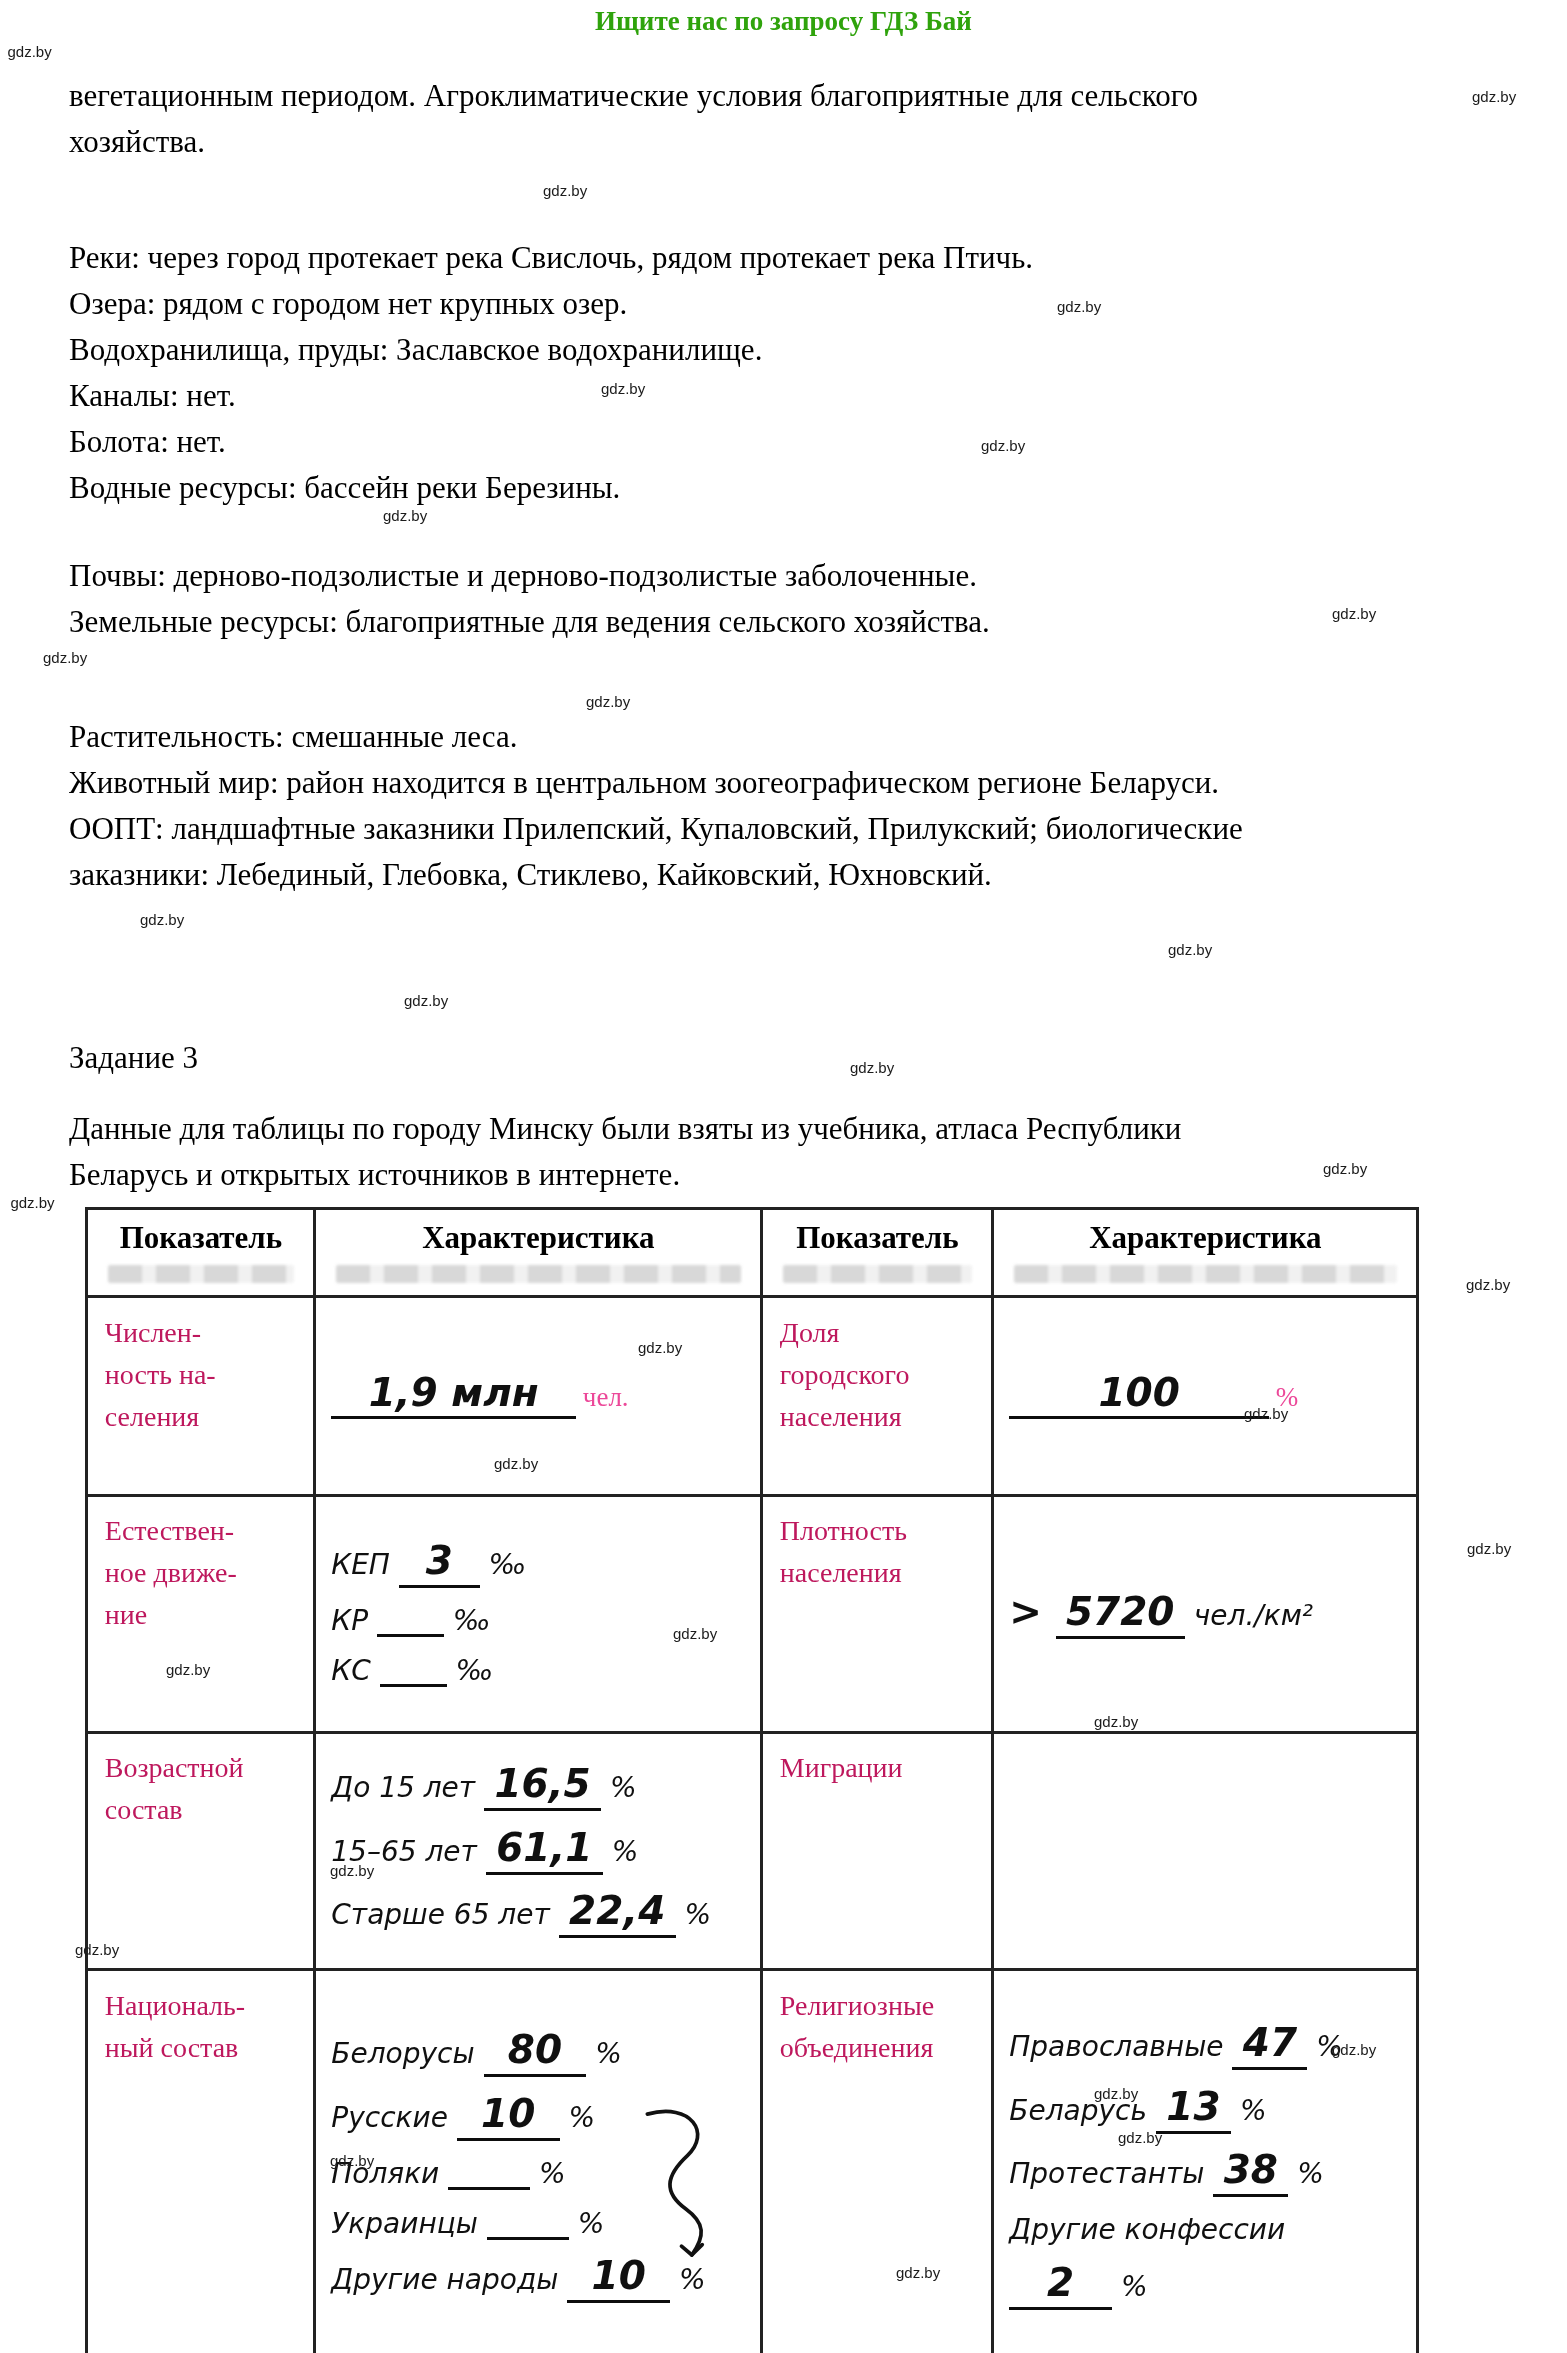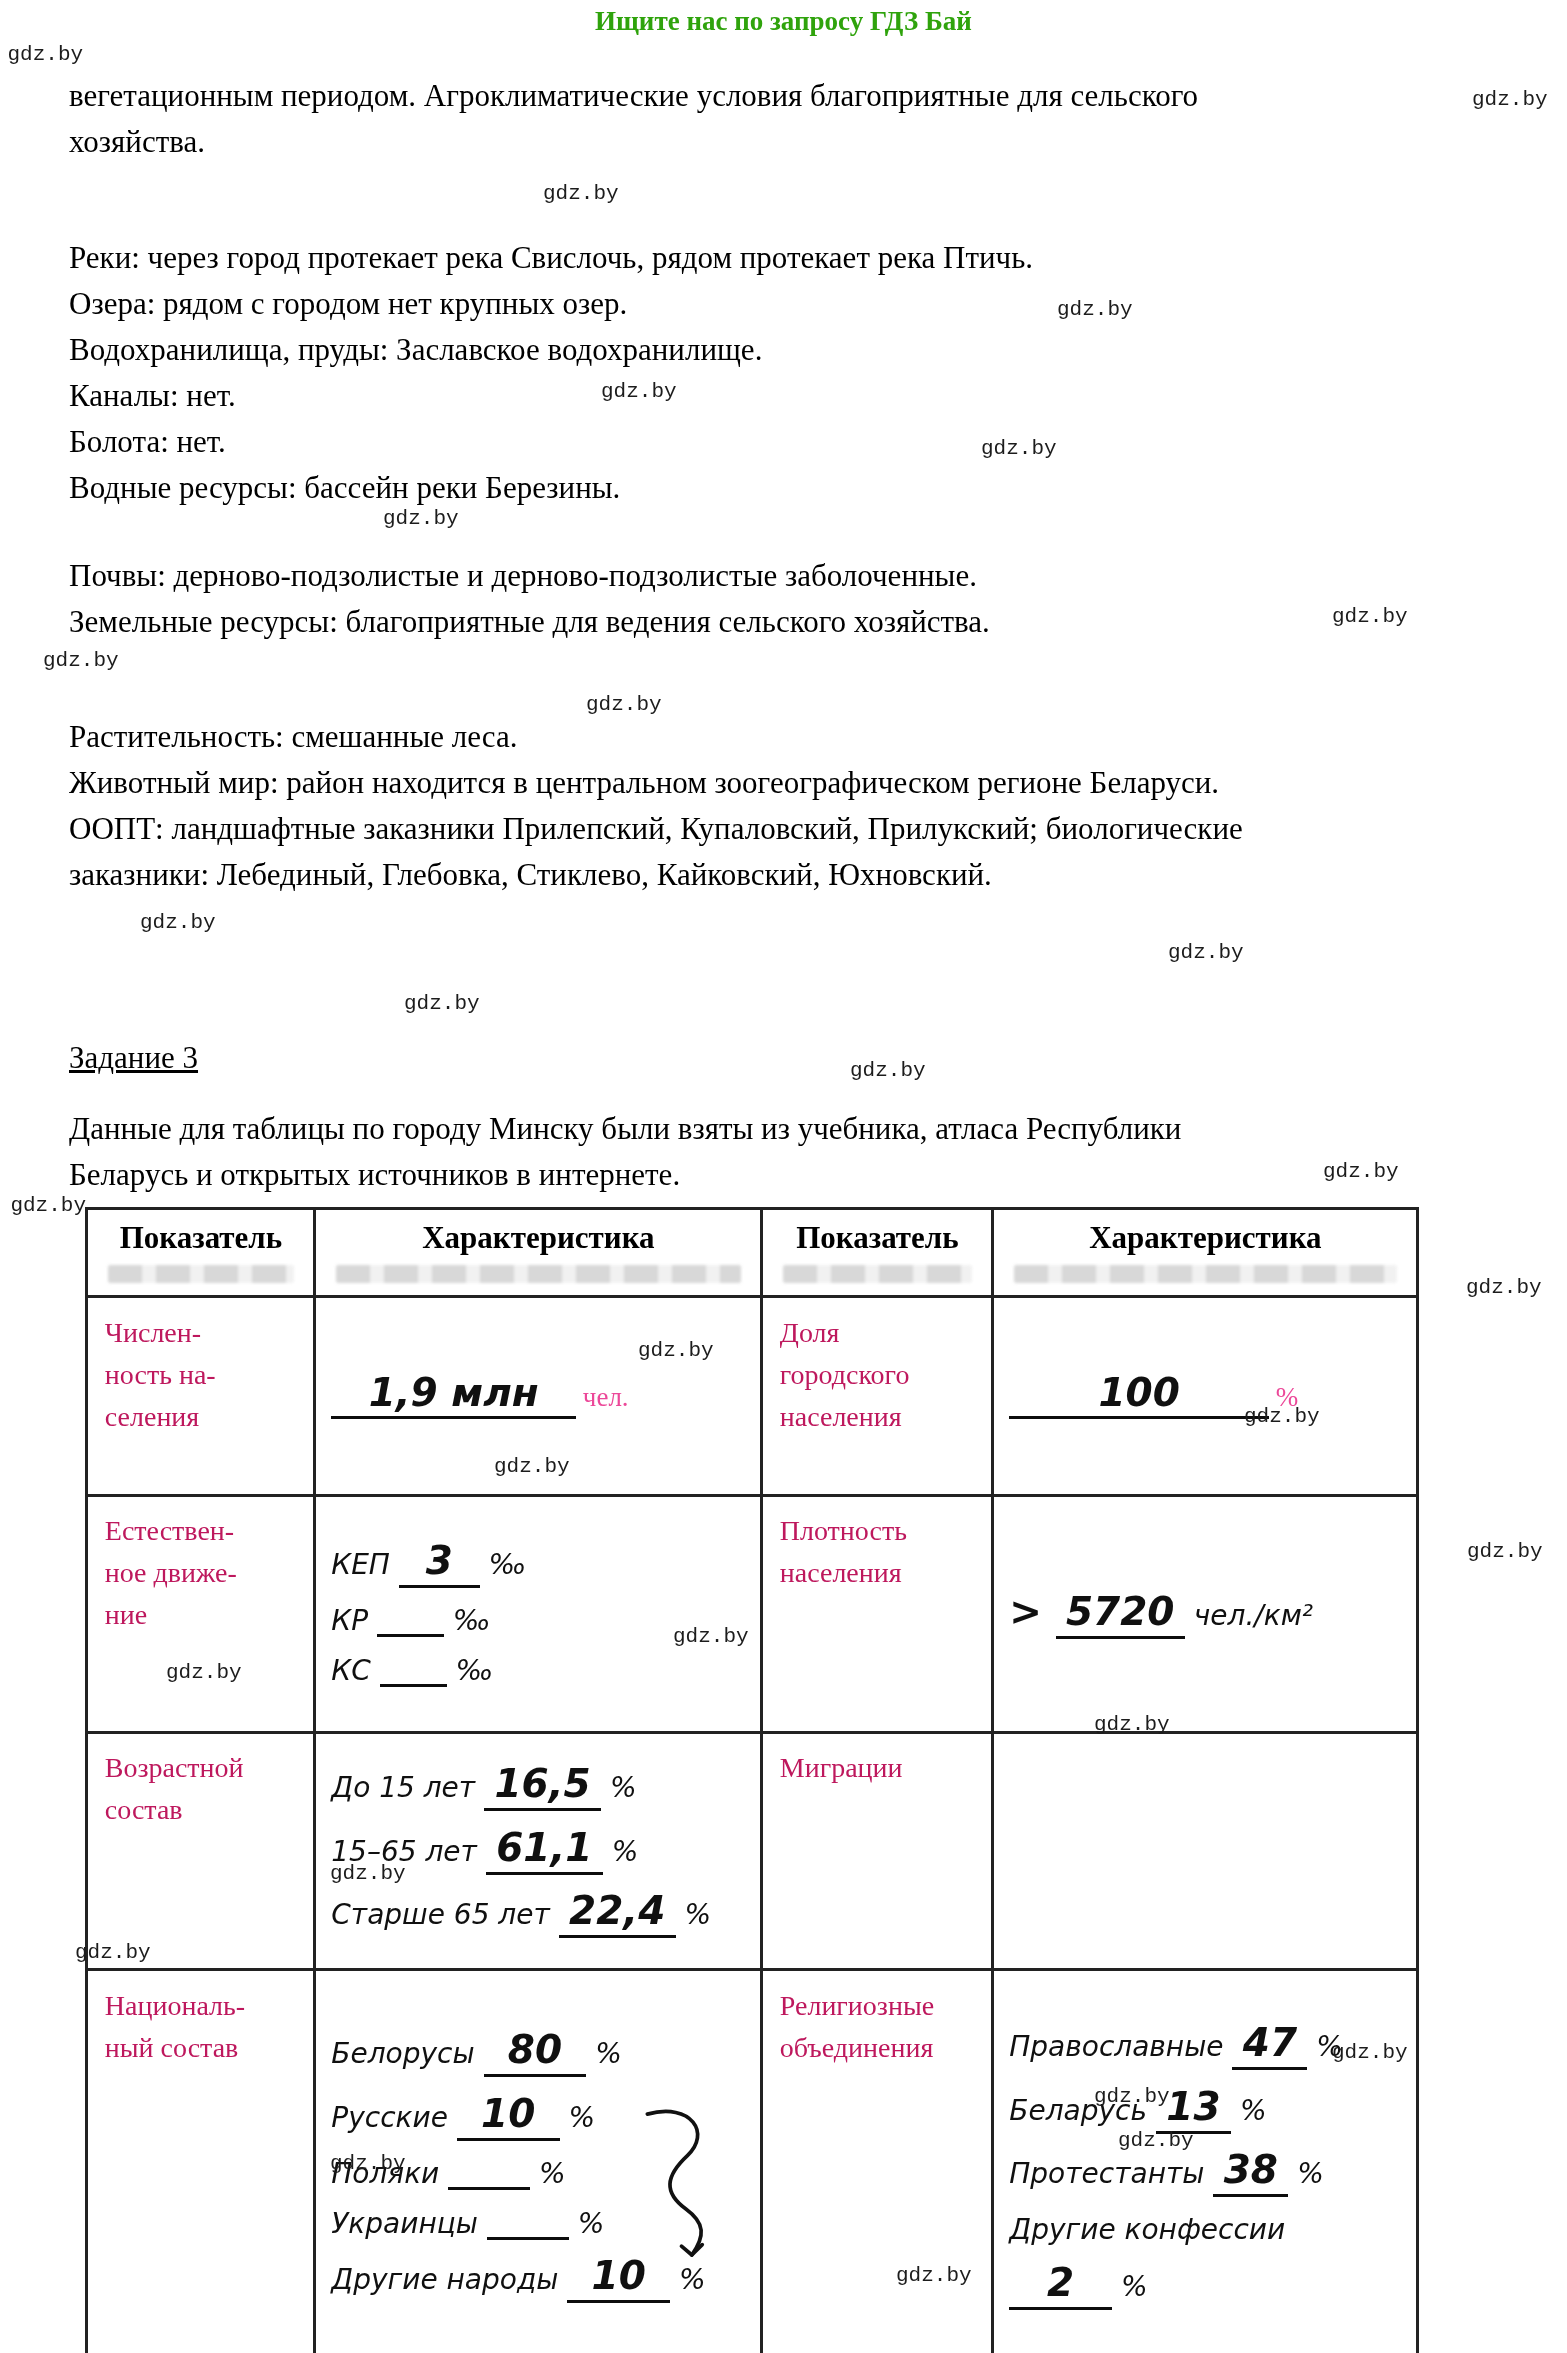--- a/index.html
+++ b/index.html
@@ -11,21 +11,21 @@
     text-align:center;color:#2fa30c;font-size:27px;font-weight:bold;
     padding-top:6px;font-family:"Liberation Serif", serif;
   }
   .content{padding-left:69px;padding-right:52px;}
   .tline{font-size:31px;line-height:46px;white-space:nowrap;}
   #p1{margin-top:36px;}
   #p2{margin-top:70px;}
   #p3{margin-top:42px;}
   #p4{margin-top:69px;}
   #task-heading{margin-top:137px;font-size:31px;line-height:46px;}
-  #task-heading span{text-decoration:underline;text-align:center;}
+  #task-heading span{text-align:center;}
   #p5{margin-top:25px;}
   .table-wrap{margin-top:9px;margin-left:16.4px;}
   table{border-collapse:collapse;width:1332px;table-layout:fixed;}
   th,td{border:3px solid #222;}
   th{font-size:31px;font-weight:bold;text-align:center;vertical-align:top;padding:10.4px 4.5px 1.5px;}
   .smudge{
     height:18px;margin:9px 15px 10.4px;border-radius:2.2px;opacity:.75;
     background:repeating-linear-gradient(90deg,#cbcbcb 0 34px,#ededed 34px 48px);
     filter:blur(1.5px);
   }
@@ -35,21 +35,21 @@
   .hand{font-family:"DejaVu Sans", sans-serif;font-style:italic;font-size:28px;color:#101010;}
   .print{font-family:"Liberation Serif", serif;font-style:normal;font-size:27px;color:#ec4899;}
   .big{font-size:39px;font-weight:bold;}
   .uline{display:inline-block;border-bottom:3px solid #0d0d0d;padding:0 10.4px 3px;text-align:center;line-height:1.05;}
   .blank{display:inline-block;border-bottom:3px solid #0d0d0d;height:30px;vertical-align:bottom;}
   tr.row1 td{height:176px;}
   tr.row2 td{height:215px;}
   tr.row3 td{height:215px;}
   tr.row4 td{height:371px;}
   #watermark-layer{position:absolute;left:0;top:0;width:100%;height:100%;pointer-events:none;}
-  .wm{position:absolute;font-family:Liberation Mono, monospace;font-size:21px;color:#1c1c1c;white-space:nowrap;}
+  .wm{position:absolute;font-family:Liberation Sans, sans-serif;font-size:15px;color:#1c1c1c;white-space:nowrap;}
   .doodle{position:absolute;right:37px;top:134px;}
 </style>
 </head>
 <body>
 
 <div class="banner-top">Ищите нас по запросу ГДЗ Бай</div>
 
 <div class="content">
   <div id="p1">
       <div class="tline">вегетационным периодом. Агроклиматические условия благоприятные для сельского</div>

